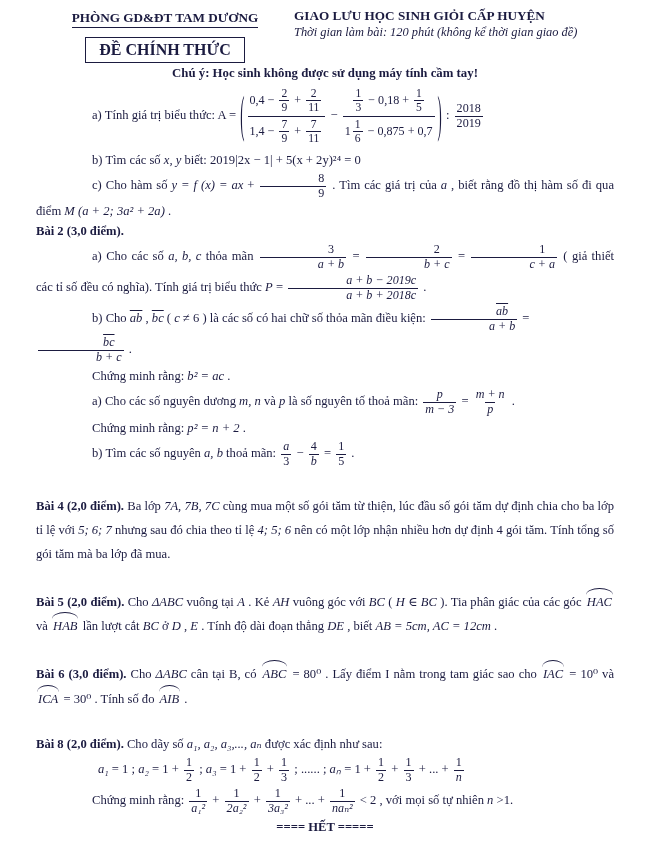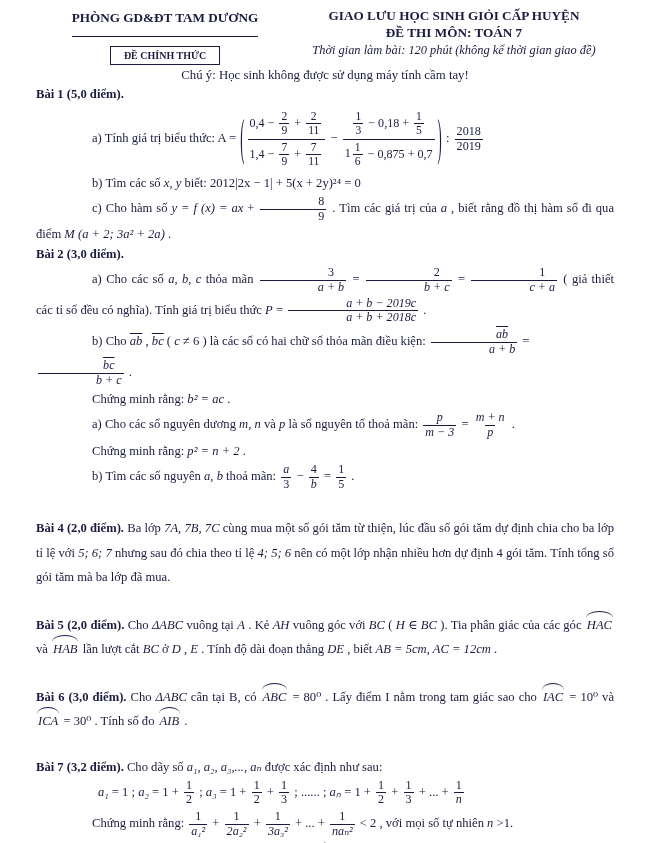--- a/index.html
+++ b/index.html
@@ -7,26 +7,26 @@
   body{
     width:647px; min-height:843px;
     font-family:"Liberation Serif","DejaVu Serif",serif;
     font-size:12.6px; color:var(--ink);
   }
   .page{ padding:7px 33px 6px 36px; }
 
   
   .header{ display:flex; align-items:flex-start; }
   .h-left{ width:258px; text-align:center; padding-top:3px;}
-  .h-right{ flex:1; text-align:center; }
-  .org{ display:inline-block; font-weight:bold; font-size:13.2px; padding-bottom:10px; border-bottom:1.4px solid var(--ink); }
-  .stamp{ display:inline-block; border:1.5px solid var(--ink); font-weight:bold; font-size:10px; padding:3px 13px; margin-top:9px; }
+  .h-right{ flex:1; }
+  .org{ display:inline-block; font-weight:bold; font-size:13.2px; padding-bottom:1px; border-bottom:1.4px solid var(--ink); }
+  .stamp{ display:inline-block; border:1.5px solid var(--ink); font-weight:bold; font-size:16px; padding:3px 13px; margin-top:9px; }
   .t-line{ font-weight:bold; font-size:13.2px; line-height:1.32; }
   .meta{ font-weight:normal; font-style:italic; font-size:12.4px; line-height:1.35; }
-  .notice{ text-align:center; font-weight:normal; margin:3px 0 2px 0; font-size:12.8px;}
+  .notice{ text-align:center; font-weight:bold; margin:3px 0 2px 0; font-size:12.8px;}
 
   
   .line{ margin:1px 0; line-height:1.5; }
   .bd{ font-weight:bold; }
   .it{ font-style:italic; }
   .ctr{ text-align:center; }
   .just{ text-align:justify; }
   .ind1{ padding-left:56px; }
   .ind2{ padding-left:62px;font-family:Liberation Serif, serif; }
   .tindent{ text-indent:56px; }
@@ -53,29 +53,27 @@
 
   <div class="header">
     <div class="h-left">
       <div class="org">PHÒNG GD&amp;ĐT TAM DƯƠNG</div>
       <div>
         <div class="stamp">ĐỀ CHÍNH THỨC</div>
       </div>
     </div>
     <div class="h-right">
       <div class="t-line">GIAO LƯU HỌC SINH GIỎI CẤP HUYỆN</div>
-      <div class="t-line">ĐỀ THI MÔN: TOÁN 7</div>
       <div class="meta">Thời gian làm bài: 120 phút (không kể thời gian giao đề)</div>
     </div>
   </div>
 
   <div class="notice">Chú ý: Học sinh không được sử dụng máy tính cầm tay!</div>
 
   <div>
-      <div class="line bd"><span>Bài 1 (5,0 điểm).</span></div>
       <div class="line ind1 tall"><span>a) Tính giá trị biểu thức:  </span><span>A = </span><span class="bigpar" style="transform: scaleY(4.1);">(</span><span class="frac">
           <span class="num"><span>0,4 − </span><span class="frac">
               <span class="num"><span>2</span></span>
               <span class="den"><span>9</span></span>
             </span><span> + </span><span class="frac">
               <span class="num"><span>2</span></span>
               <span class="den"><span>11</span></span>
             </span></span>
           <span class="den"><span>1,4 − </span><span class="frac">
               <span class="num"><span>7</span></span>
@@ -96,21 +94,21 @@
               <span>1</span>
               <span class="frac">
                 <span class="num"><span>1</span></span>
                 <span class="den"><span>6</span></span>
               </span>
             </span><span> − 0,875 + 0,7</span></span>
         </span><span class="bigpar" style="transform: scaleY(4.1);">)</span><span> : </span><span class="frac">
           <span class="num"><span>2018</span></span>
           <span class="den"><span>2019</span></span>
         </span></div>
-      <div class="line ind1"><span>b) Tìm các số  </span><span class="it">x, y</span><span> biết: 2012|2x − 1| + 5(x + 2y)²⁴ = 0</span></div>
+      <div class="line ind1"><span>b) Tìm các số  </span><span class="it">x, y</span><span> biết: 2019|2x − 1| + 5(x + 2y)²⁴ = 0</span></div>
       <div class="line tindent just"><span>c) Cho hàm số  </span><span class="it">y = f (x) = ax</span><span> + </span><span class="frac">
           <span class="num"><span>8</span></span>
           <span class="den"><span>9</span></span>
         </span><span> . Tìm các giá trị của  </span><span class="it">a</span><span> , biết rằng đồ thị hàm số đi qua điểm </span><span class="it">M (a + 2; 3a² + 2a)</span><span> .</span></div>
       <div class="line bd"><span>Bài 2 (3,0 điểm).</span></div>
       <div class="line tindent just"><span>a) Cho các số </span><span class="it">a, b, c</span><span> thỏa mãn </span><span class="frac">
           <span class="num"><span>3</span></span>
           <span class="den"><span class="it">a + b</span></span>
         </span><span> = </span><span class="frac">
           <span class="num"><span>2</span></span>
@@ -144,21 +142,21 @@
         </span><span> − </span><span class="frac">
           <span class="num"><span>4</span></span>
           <span class="den"><span class="it">b</span></span>
         </span><span> = </span><span class="frac">
           <span class="num"><span>1</span></span>
           <span class="den"><span>5</span></span>
         </span><span> .</span></div>
       <div class="line just gap sp"><span class="bd">Bài 4 (2,0 điểm).</span><span> Ba lớp </span><span class="it">7A, 7B, 7C</span><span> cùng mua một số gói tăm từ thiện, lúc đầu số gói tăm dự định chia cho ba lớp tỉ lệ với </span><span class="it">5; 6; 7</span><span> nhưng sau đó chia theo tỉ lệ </span><span class="it">4; 5; 6</span><span> nên có một lớp nhận nhiều hơn dự định 4 gói tăm. Tính tổng số gói tăm mà ba lớp đã mua.</span></div>
       <div class="line just gap sp"><span class="bd">Bài 5 (2,0 điểm).</span><span> Cho </span><span class="it">ΔABC</span><span> vuông tại </span><span class="it">A</span><span> . Kẻ </span><span class="it">AH</span><span> vuông góc với </span><span class="it">BC</span><span> ( </span><span class="it">H</span><span> ∈ </span><span class="it">BC</span><span> ). Tia phân giác của các góc </span><span class="hat it">HAC</span><span> và </span><span class="hat it">HAB</span><span> lần lượt cắt </span><span class="it">BC</span><span> ở </span><span class="it">D</span><span> , </span><span class="it">E</span><span> . Tính độ dài đoạn thẳng </span><span class="it">DE</span><span> , biết </span><span class="it">AB = 5cm, AC = 12cm</span><span> .</span></div>
       <div class="line just gap sp"><span class="bd">Bài 6 (3,0 điểm).</span><span> Cho </span><span class="it">ΔABC</span><span> cân tại B, có </span><span class="hat it">ABC</span><span> = 80⁰ . Lấy điểm I nằm trong tam giác sao cho </span><span class="hat it">IAC</span><span> = 10⁰ và </span><span class="hat it">ICA</span><span> = 30⁰ . Tính số đo </span><span class="hat it">AIB</span><span> .</span></div>
-      <div class="line gap"><span class="bd">Bài 7 (3,2 điểm).</span><span>  Cho dãy số </span><span class="it">a₁, a₂, a₃,..., aₙ</span><span> được xác định như sau:</span></div>
+      <div class="line gap"><span class="bd">Bài 8 (2,0 điểm).</span><span>  Cho dãy số </span><span class="it">a₁, a₂, a₃,..., aₙ</span><span> được xác định như sau:</span></div>
       <div class="line ind2"><span class="it">a₁</span><span> = 1 ;  </span><span class="it">a₂</span><span> = 1 + </span><span class="frac">
           <span class="num"><span>1</span></span>
           <span class="den"><span>2</span></span>
         </span><span> ;  </span><span class="it">a₃</span><span> = 1 + </span><span class="frac">
           <span class="num"><span>1</span></span>
           <span class="den"><span>2</span></span>
         </span><span> + </span><span class="frac">
           <span class="num"><span>1</span></span>
           <span class="den"><span>3</span></span>
         </span><span> ;   ......  ; </span><span class="it">aₙ</span><span> = 1 + </span><span class="frac">

